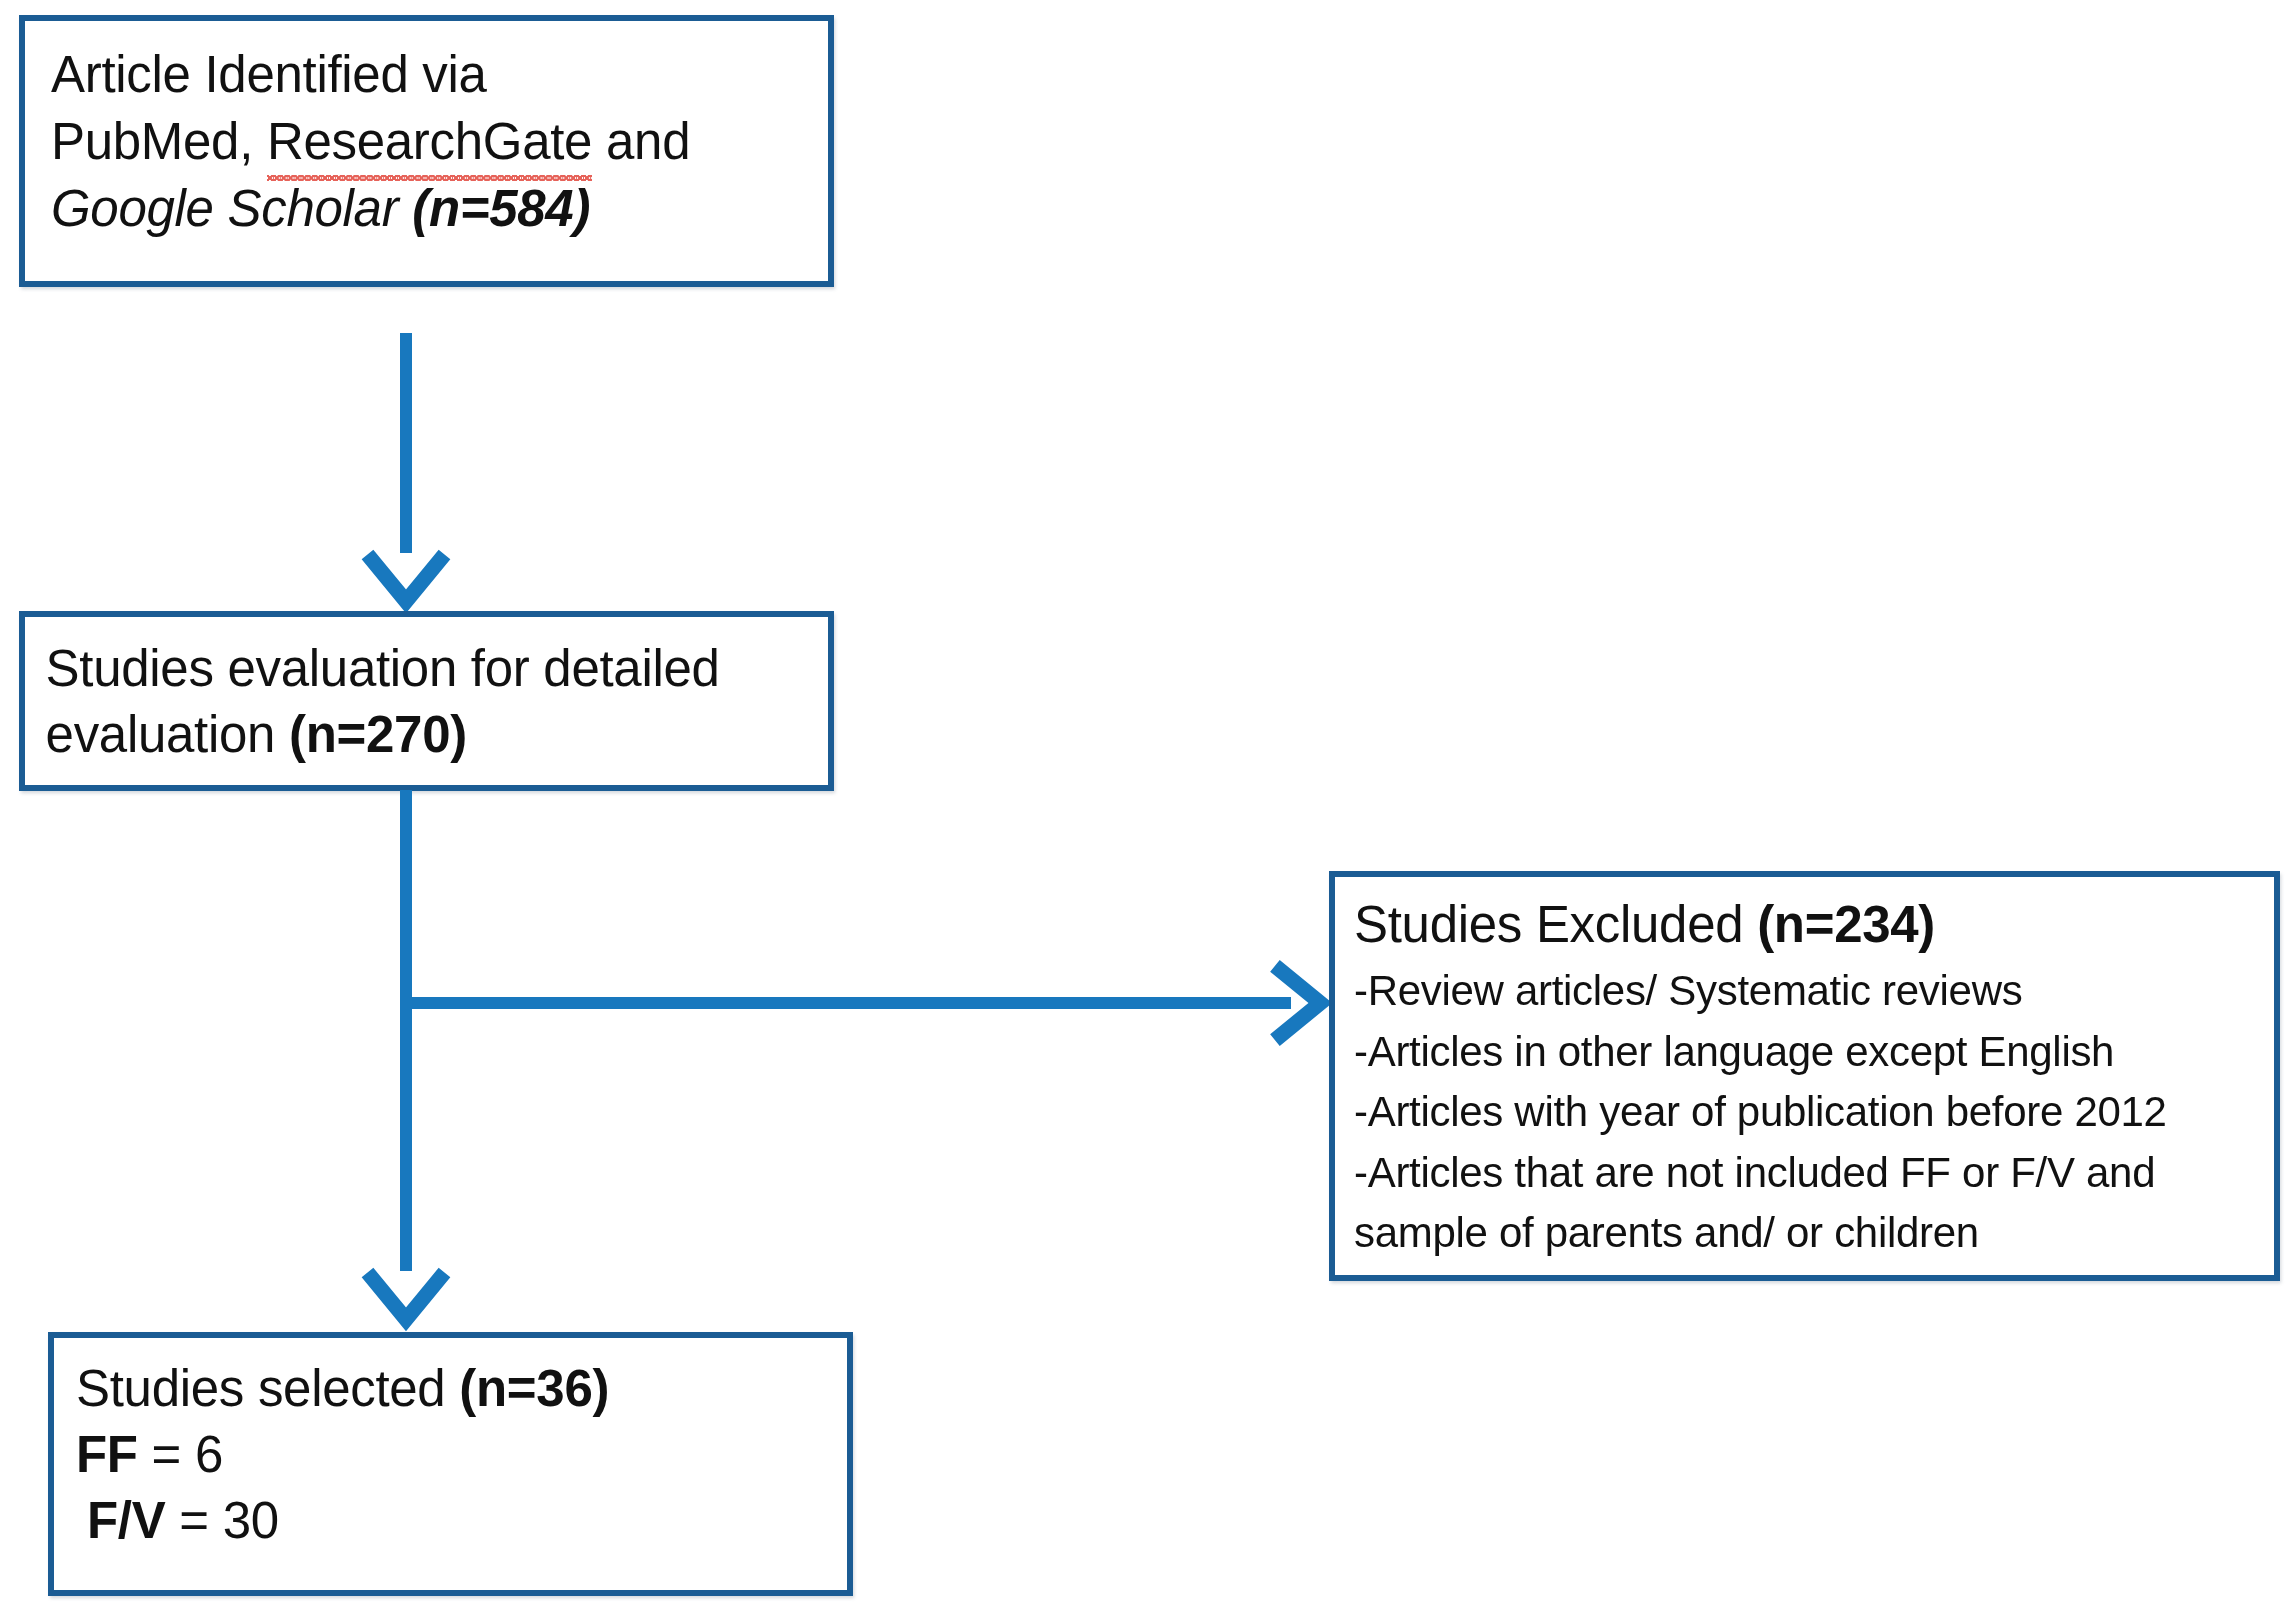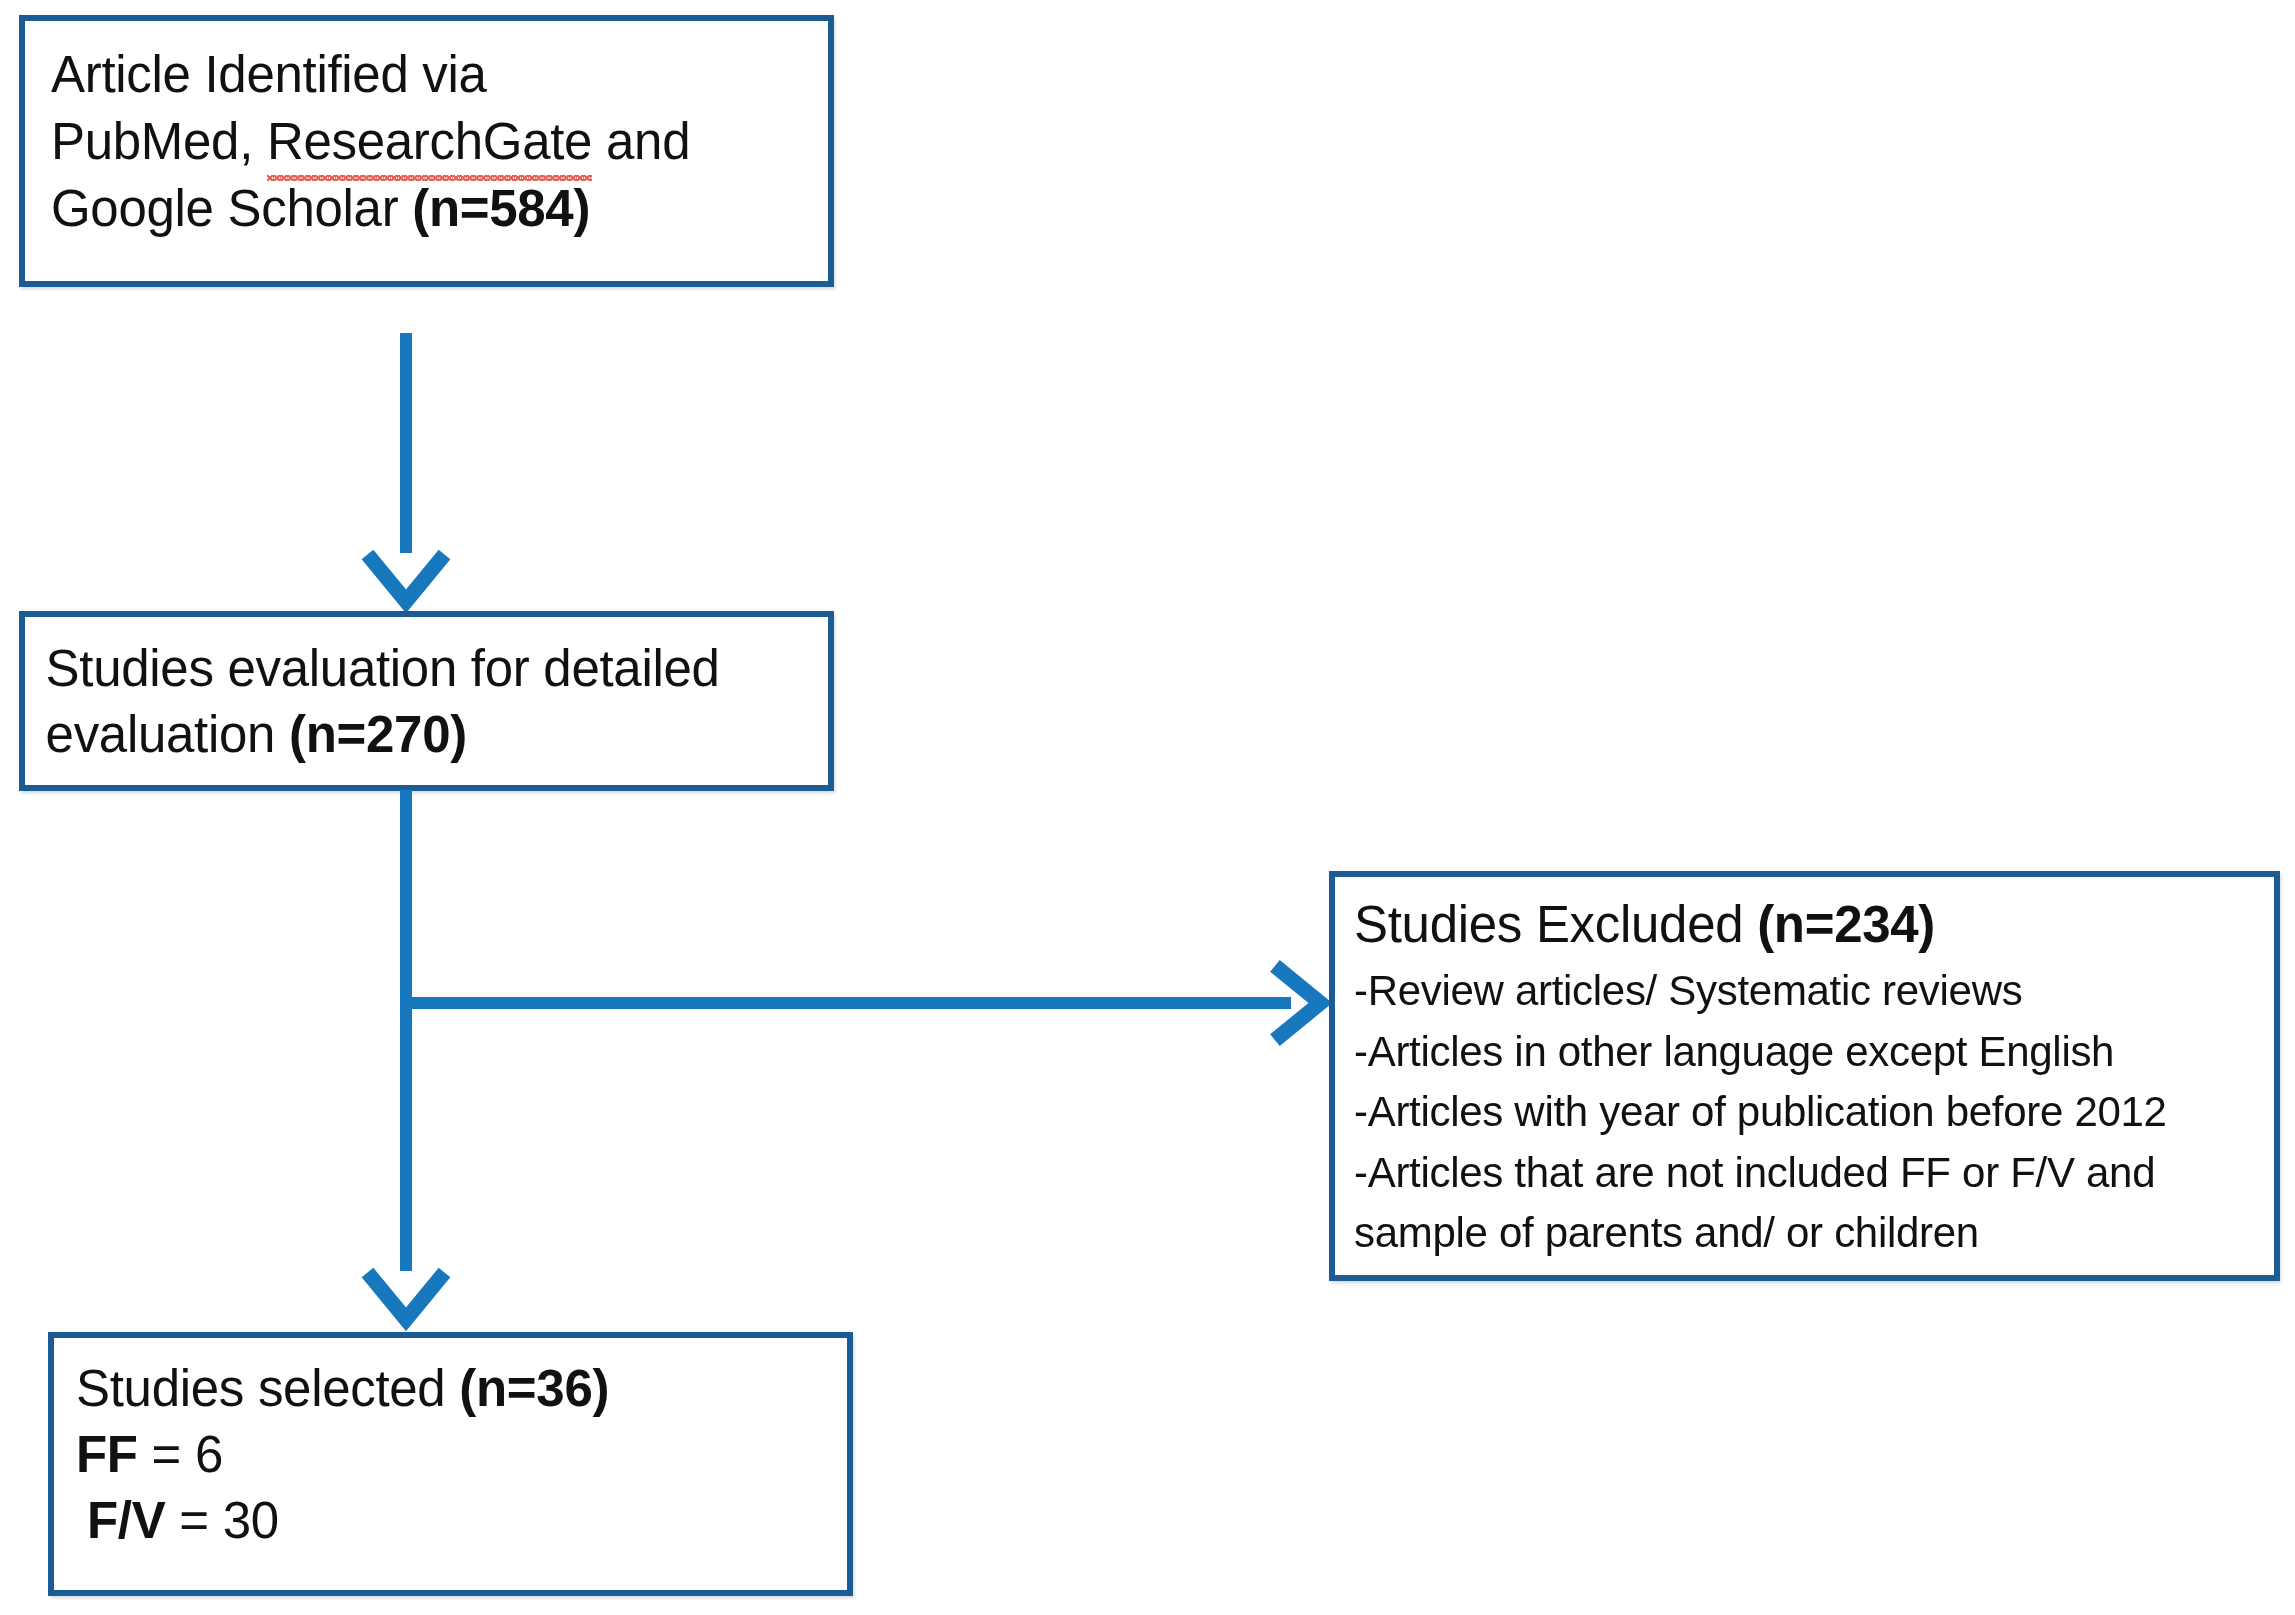--- a/index.html
+++ b/index.html
@@ -94,21 +94,21 @@
 
 <div id="canvas">
 
   <div class="flow-box" style="left:19px; top:15px; width:815px; height:272px;">
     <div class="box-text hl line" style="left:26px; top:20.6px;">
       <span>Article Identified via</span>
     </div>
     <div class="box-text hl line" style="left:26px; top:88px;">
       <span>PubMed, </span><span class="squiggle"><span>ResearchGate</span></span><span> and</span>
     </div>
-    <div class="box-text hl line" style="left:26px; top:155px;">
+    <div class="box-text hl line" style="left:26px; top:155px;font-style:italic;">
       <span>Google Scholar </span><span class="hl-b">(n=584)</span>
     </div>
   </div>
 
   <div class="conn conn-v" style="left:400px; top:333px; width:11.7px; height:220px;"></div>
   <svg class="arrow-svg" width="110" height="76" style="left:351px; top:542px;" viewBox="0 0 160 110">
     <path d="M 24 18 L 80 86 L 136 18" fill="none" stroke="#1878BE" stroke-width="22" stroke-linecap="butt" stroke-linejoin="miter"></path>
   </svg>
 
   <div class="flow-box" style="left:19px; top:611px; width:815px; height:180px;">

